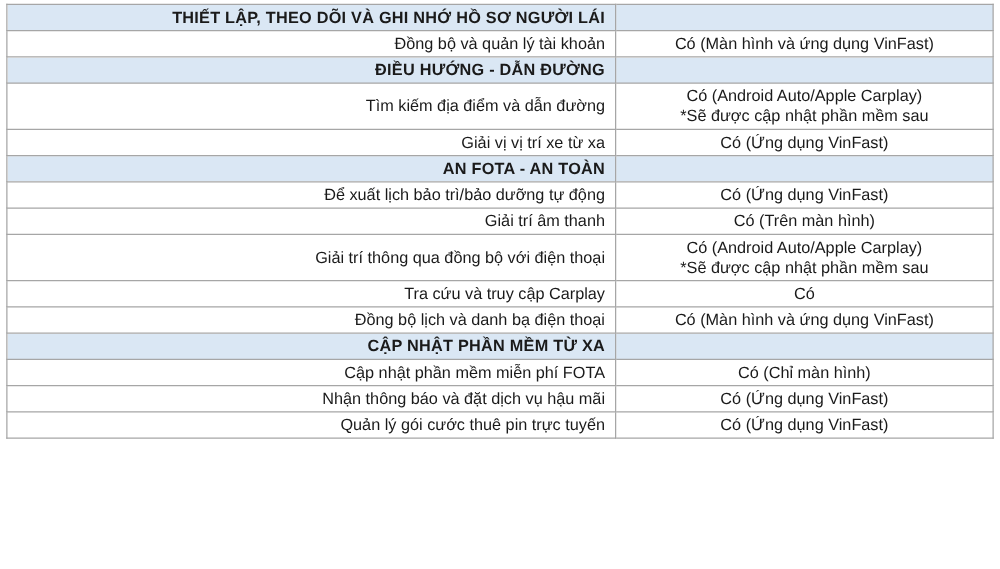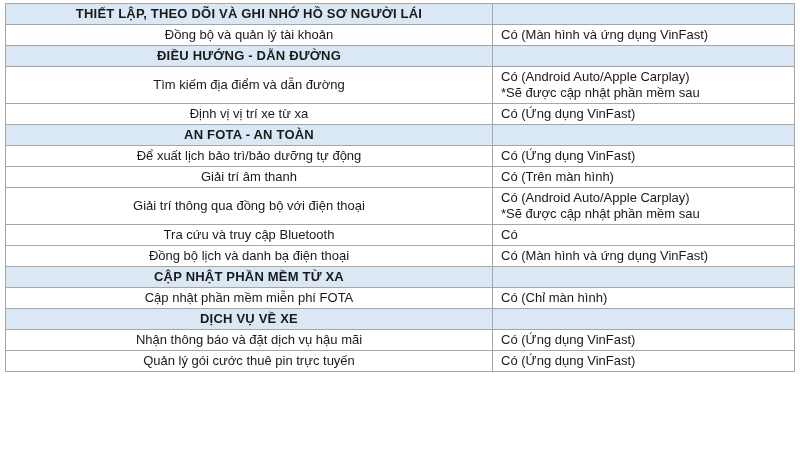--- a/index.html
+++ b/index.html
@@ -31,22 +31,22 @@
     vertical-align: middle;
     height: 19px;
     white-space: pre-line;
     overflow: hidden;
   }
   tr.section td {
     background: var(--accent-bg, #dae7f4);
     font-weight: bold;
     letter-spacing: 0.2px;
   }
-  td.value { }
-  td.label { text-align: center; }
+  td.value { text-align: center; }
+  td.label { text-align: right; }
 </style>
 </head>
 <body>
 
 <main data-name="page">
   <table data-name="feature-table">
     <colgroup>
       <col class="c1">
       <col class="c2">
     </colgroup>
@@ -62,60 +62,56 @@
         <tr class="section" data-name="section-header-row">
           <td class="label" data-name="section-title-cell">ĐIỀU HƯỚNG - DẪN ĐƯỜNG</td>
           <td class="value" data-name="section-empty-cell"></td>
         </tr>
         <tr class="item" data-name="feature-row">
           <td class="label" data-name="feature-name-cell">Tìm kiếm địa điểm và dẫn đường</td>
           <td class="value" data-name="feature-value-cell">Có (Android Auto/Apple Carplay)
 *Sẽ được cập nhật phần mềm sau</td>
         </tr>
         <tr class="item" data-name="feature-row">
-          <td class="label" data-name="feature-name-cell">Định vị vị trí xe từ xa</td>
+          <td class="label" data-name="feature-name-cell">Giải vị vị trí xe từ xa</td>
           <td class="value" data-name="feature-value-cell">Có (Ứng dụng VinFast)</td>
         </tr>
         <tr class="section" data-name="section-header-row">
           <td class="label" data-name="section-title-cell">AN FOTA - AN TOÀN</td>
           <td class="value" data-name="section-empty-cell"></td>
         </tr>
         <tr class="item" data-name="feature-row">
           <td class="label" data-name="feature-name-cell">Để xuất lịch bảo trì/bảo dưỡng tự động</td>
           <td class="value" data-name="feature-value-cell">Có (Ứng dụng VinFast)</td>
         </tr>
         <tr class="item" data-name="feature-row">
           <td class="label" data-name="feature-name-cell">Giải trí âm thanh</td>
           <td class="value" data-name="feature-value-cell">Có (Trên màn hình)</td>
         </tr>
         <tr class="item" data-name="feature-row">
           <td class="label" data-name="feature-name-cell">Giải trí thông qua đồng bộ với điện thoại</td>
           <td class="value" data-name="feature-value-cell">Có (Android Auto/Apple Carplay)
 *Sẽ được cập nhật phần mềm sau</td>
         </tr>
         <tr class="item" data-name="feature-row">
-          <td class="label" data-name="feature-name-cell">Tra cứu và truy cập Bluetooth</td>
+          <td class="label" data-name="feature-name-cell">Tra cứu và truy cập Carplay</td>
           <td class="value" data-name="feature-value-cell">Có</td>
         </tr>
         <tr class="item" data-name="feature-row">
           <td class="label" data-name="feature-name-cell">Đồng bộ lịch  và danh bạ điện thoại</td>
           <td class="value" data-name="feature-value-cell">Có (Màn hình và ứng dụng VinFast)</td>
         </tr>
         <tr class="section" data-name="section-header-row">
           <td class="label" data-name="section-title-cell">CẬP NHẬT PHẦN MỀM TỪ XA</td>
           <td class="value" data-name="section-empty-cell"></td>
         </tr>
         <tr class="item" data-name="feature-row">
           <td class="label" data-name="feature-name-cell">Cập nhật phần mềm miễn phí FOTA</td>
           <td class="value" data-name="feature-value-cell">Có (Chỉ màn hình)</td>
         </tr>
-        <tr class="section" data-name="section-header-row">
-          <td class="label" data-name="section-title-cell">DỊCH VỤ VỀ XE</td>
-          <td class="value" data-name="section-empty-cell"></td>
-        </tr>
         <tr class="item" data-name="feature-row">
           <td class="label" data-name="feature-name-cell">Nhận thông báo và đặt dịch vụ hậu mãi</td>
           <td class="value" data-name="feature-value-cell">Có (Ứng dụng VinFast)</td>
         </tr>
         <tr class="item" data-name="feature-row">
           <td class="label" data-name="feature-name-cell">Quản lý gói cước thuê pin trực tuyến</td>
           <td class="value" data-name="feature-value-cell">Có (Ứng dụng VinFast)</td>
         </tr>
       </tbody>
   </table>

